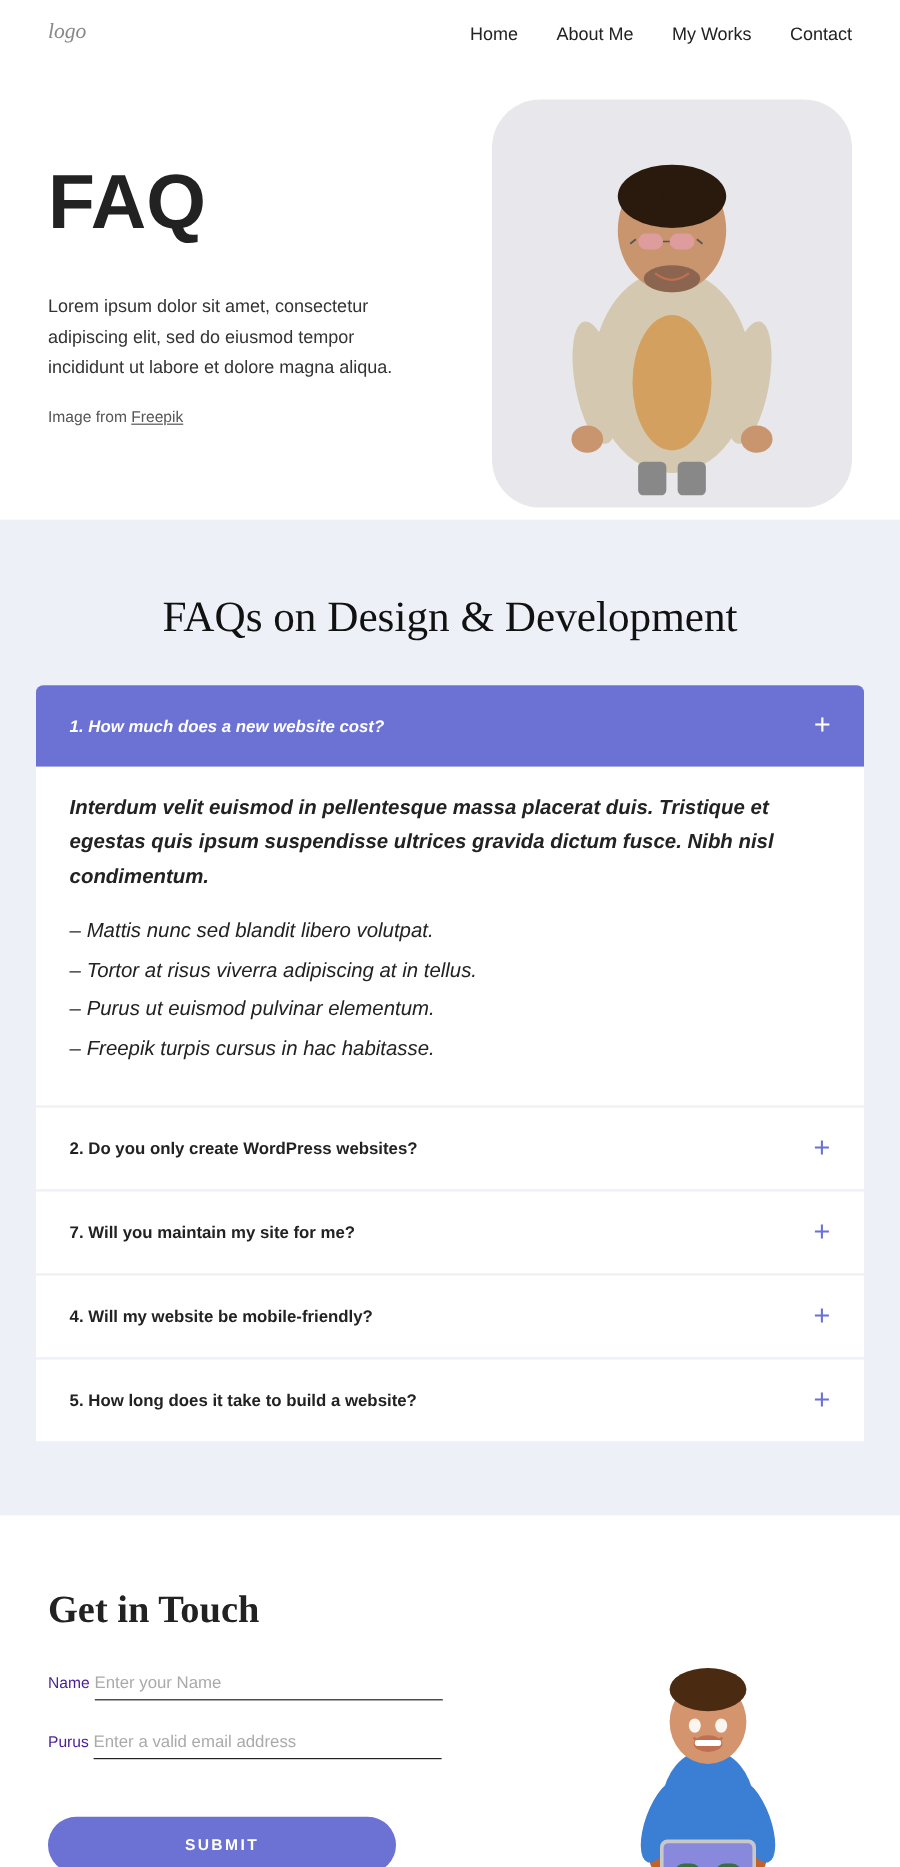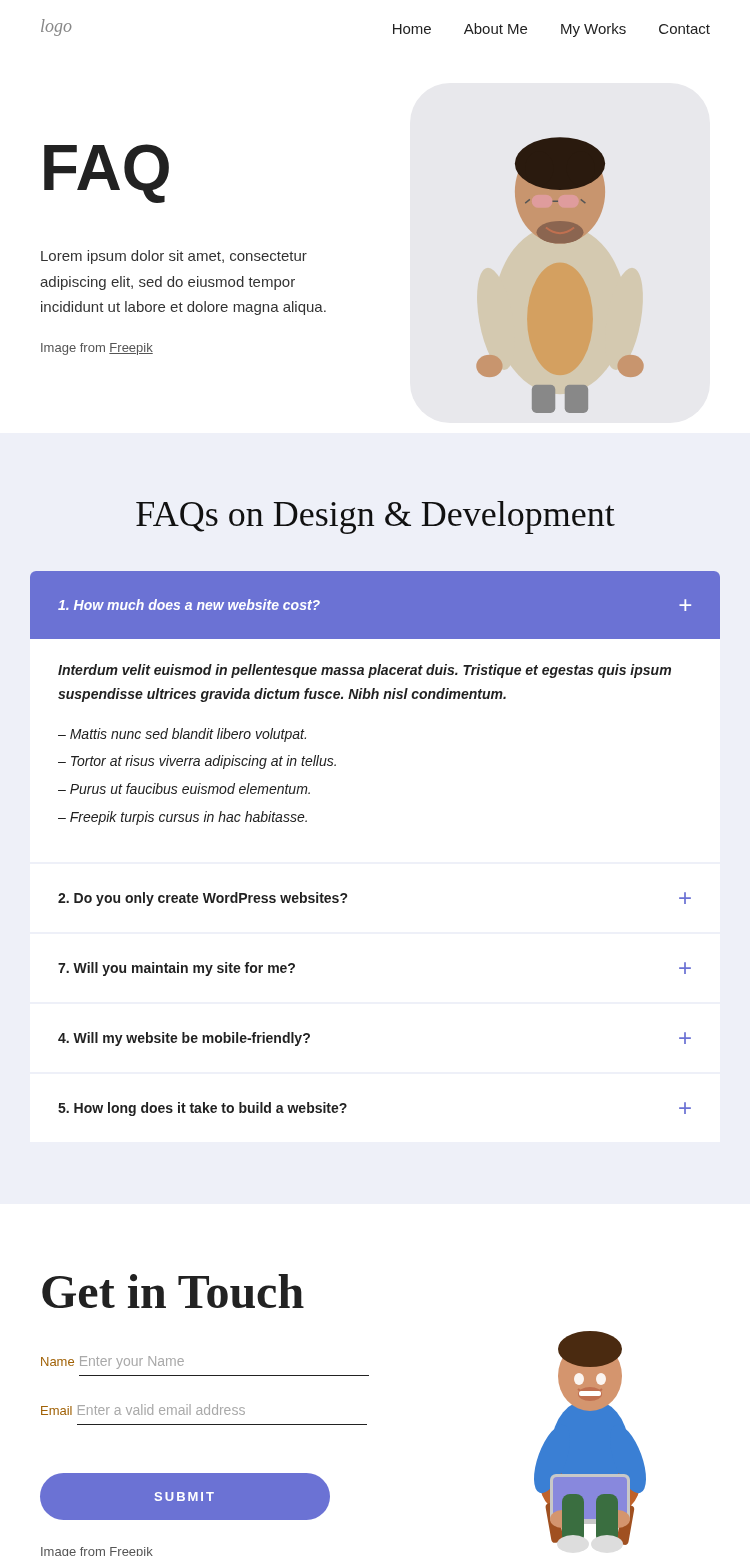--- a/index.html
+++ b/index.html
@@ -100,44 +100,44 @@
     .faq-plus {
       font-size: 24px;
       font-weight: 300;
       line-height: 1;
       color: #6b72d4;
     }
     .faq-item.active .faq-plus { color: #fff; }
     .faq-answer {
       padding: 20px 28px 28px 28px;
       font-family: sans-serif;
-      font-size: 14px;
+      font-size: 17px;
       line-height: 1.7;
       color: #222;
       display: none;
       background: #fff;
     }
     .faq-item.active .faq-answer { display: block; }
     .faq-answer-bold { font-weight: 700; margin-bottom: 16px; }
     .faq-answer ul { list-style: none; padding: 0; }
     .faq-answer ul li::before { content: "–  "; }
     .faq-answer ul li { margin-bottom: 4px; }
 
     
     .contact-section {
       background: #fff;
       padding: 60px 40px 60px 40px;
       display: flex;
       gap: 40px;
       align-items: flex-start;
     }
     .contact-left { flex: 1; }
-    .contact-title { font-size: 48px; font-weight: 700; font-family: 'Georgia', serif; margin-bottom: 28px; }
+    .contact-title { font-size: 32px; font-weight: 700; font-family: 'Georgia', serif; margin-bottom: 28px; }
     .contact-field { margin-bottom: 20px; }
-    .contact-label { font-size: 13px; font-family: sans-serif; margin-bottom: 6px; color: #a16207; }
+    .contact-label { font-size: 13px; font-family: sans-serif; margin-bottom: 6px; color: #4c1d95; }
     .contact-input {
       width: 100%;
       max-width: 290px;
       border: none;
       border-bottom: 1.5px solid #222;
       padding: 6px 0;
       font-size: 14px;
       font-family: sans-serif;
       color: #be185d;
       outline: none;
@@ -238,21 +238,21 @@
     <div class="faq-item active">
       <div class="faq-question">
         <span>1. How much does a new website cost?</span>
         <span class="faq-plus">+</span>
       </div>
       <div class="faq-answer">
         <p class="faq-answer-bold">Interdum velit euismod in pellentesque massa placerat duis. Tristique et egestas quis ipsum suspendisse ultrices gravida dictum fusce. Nibh nisl condimentum.</p>
         <ul>
           <li>Mattis nunc sed blandit libero volutpat.</li>
           <li>Tortor at risus viverra adipiscing at in tellus.</li>
-          <li>Purus ut faucibus euismod elementum.</li>
+          <li>Purus ut euismod pulvinar elementum.</li>
           <li>Freepik turpis cursus in hac habitasse.</li>
         </ul>
       </div>
     </div>
 
     <div class="faq-item">
       <div class="faq-question">
         <span>2. Do you only create WordPress websites?</span>
         <span class="faq-plus">+</span>
       </div>
@@ -285,21 +285,21 @@
 <div class="contact-section">
   <div class="contact-left">
     <h2 class="contact-title">Get in Touch</h2>
 
     <div class="contact-field">
       <label class="contact-label">Name</label>
       <input class="contact-input" type="text" placeholder="Enter your Name" style="">
     </div>
 
     <div class="contact-field">
-      <label class="contact-label">Email</label>
+      <label class="contact-label">Purus</label>
       <input class="contact-input" type="email" placeholder="Enter a valid email address" style="">
     </div>
 
     <button class="contact-submit">SUBMIT</button>
 
     <p class="contact-image-credit">
       <span>Image from </span><a href="#">Freepik</a>
     </p>
   </div>
 

